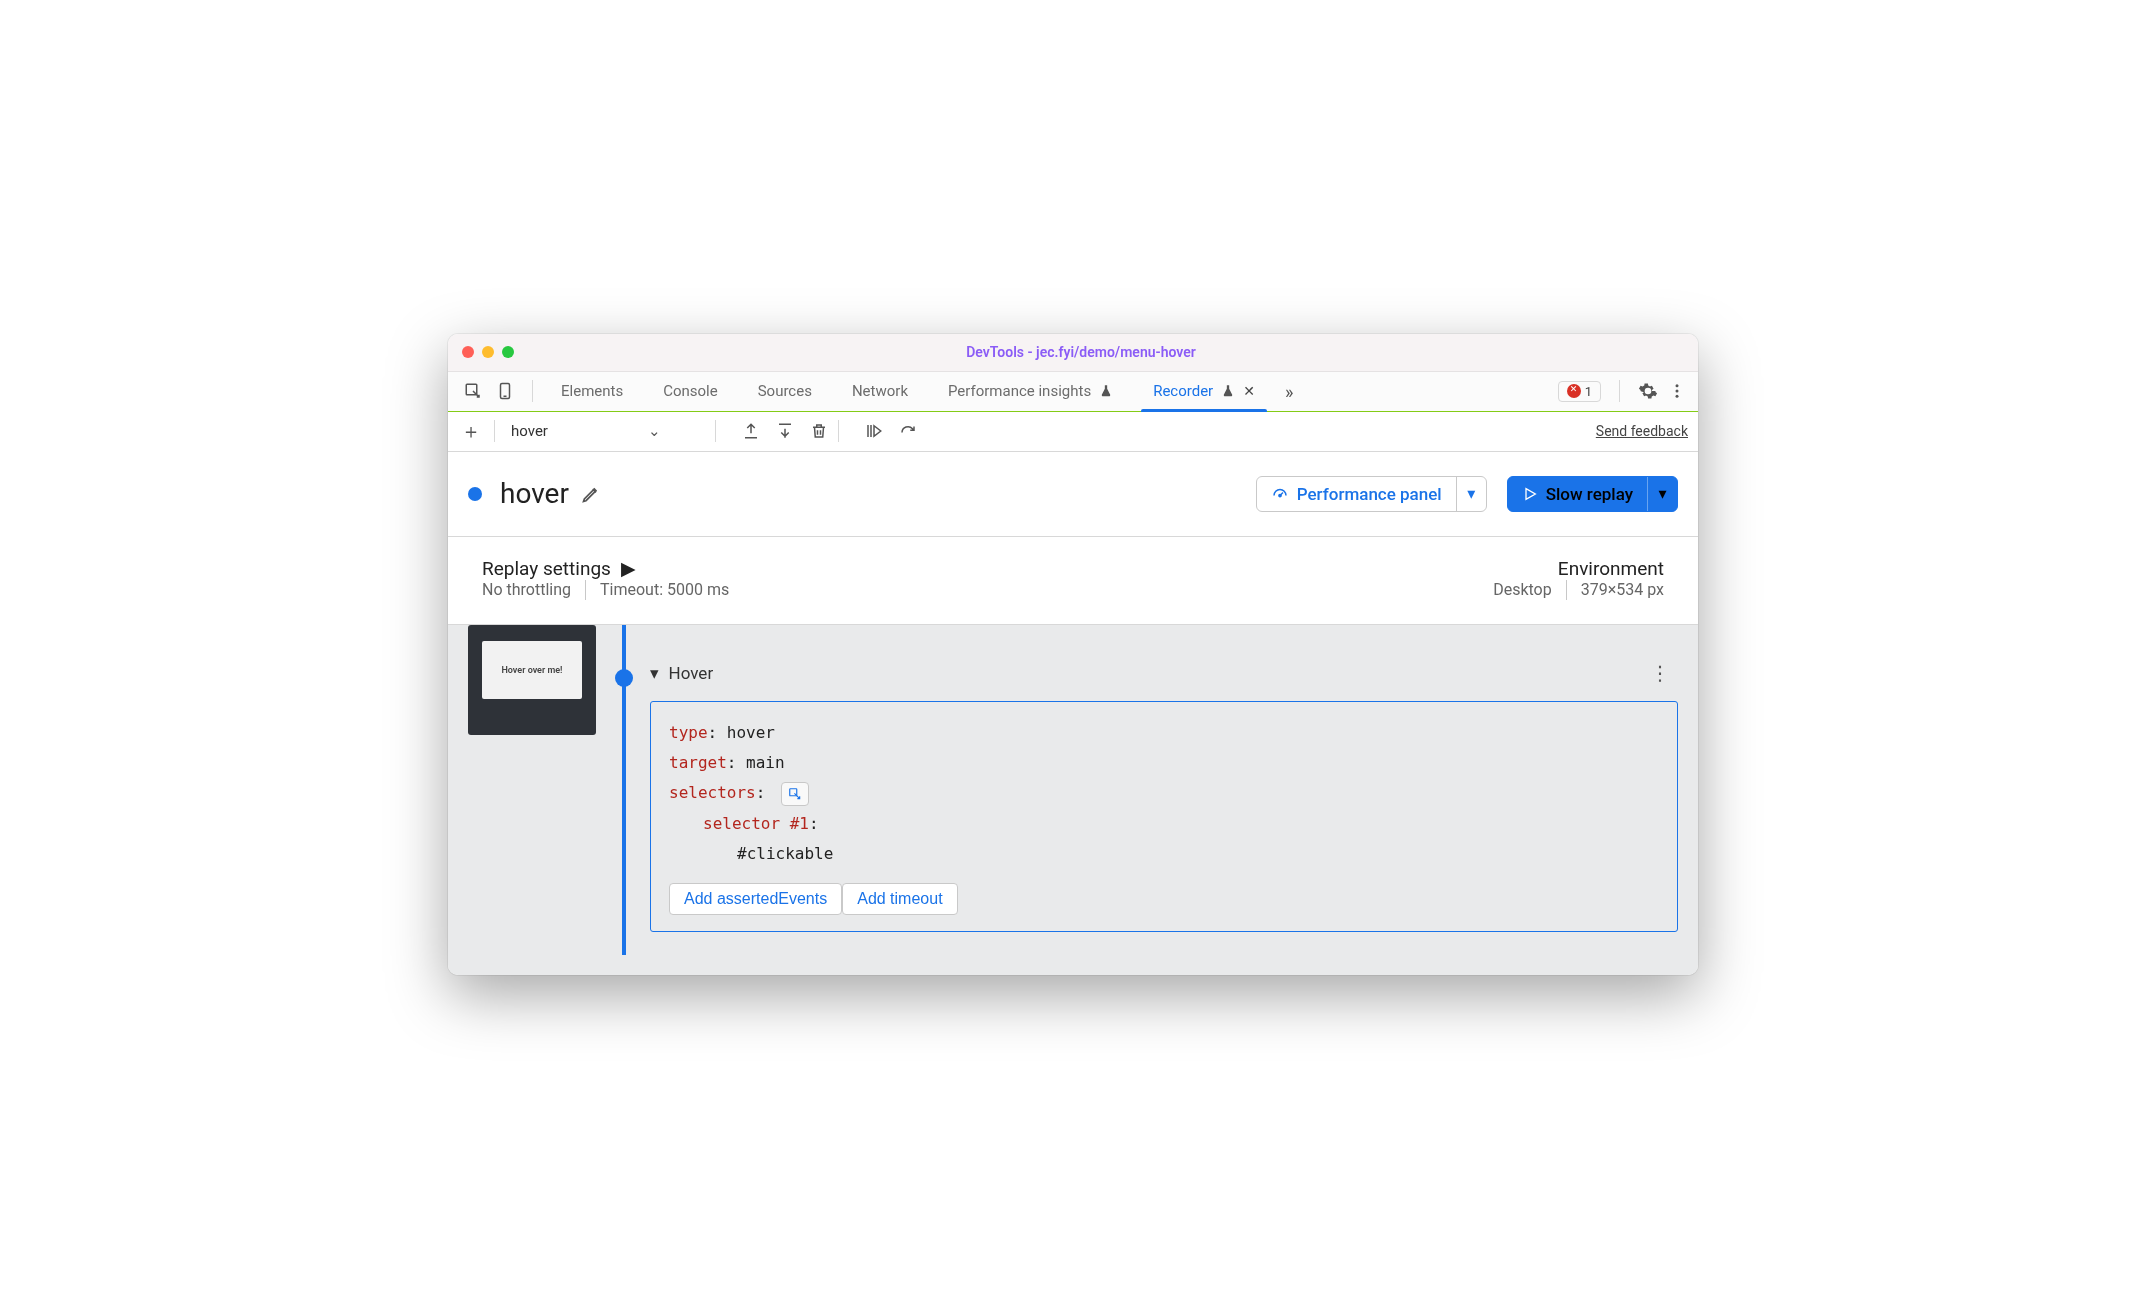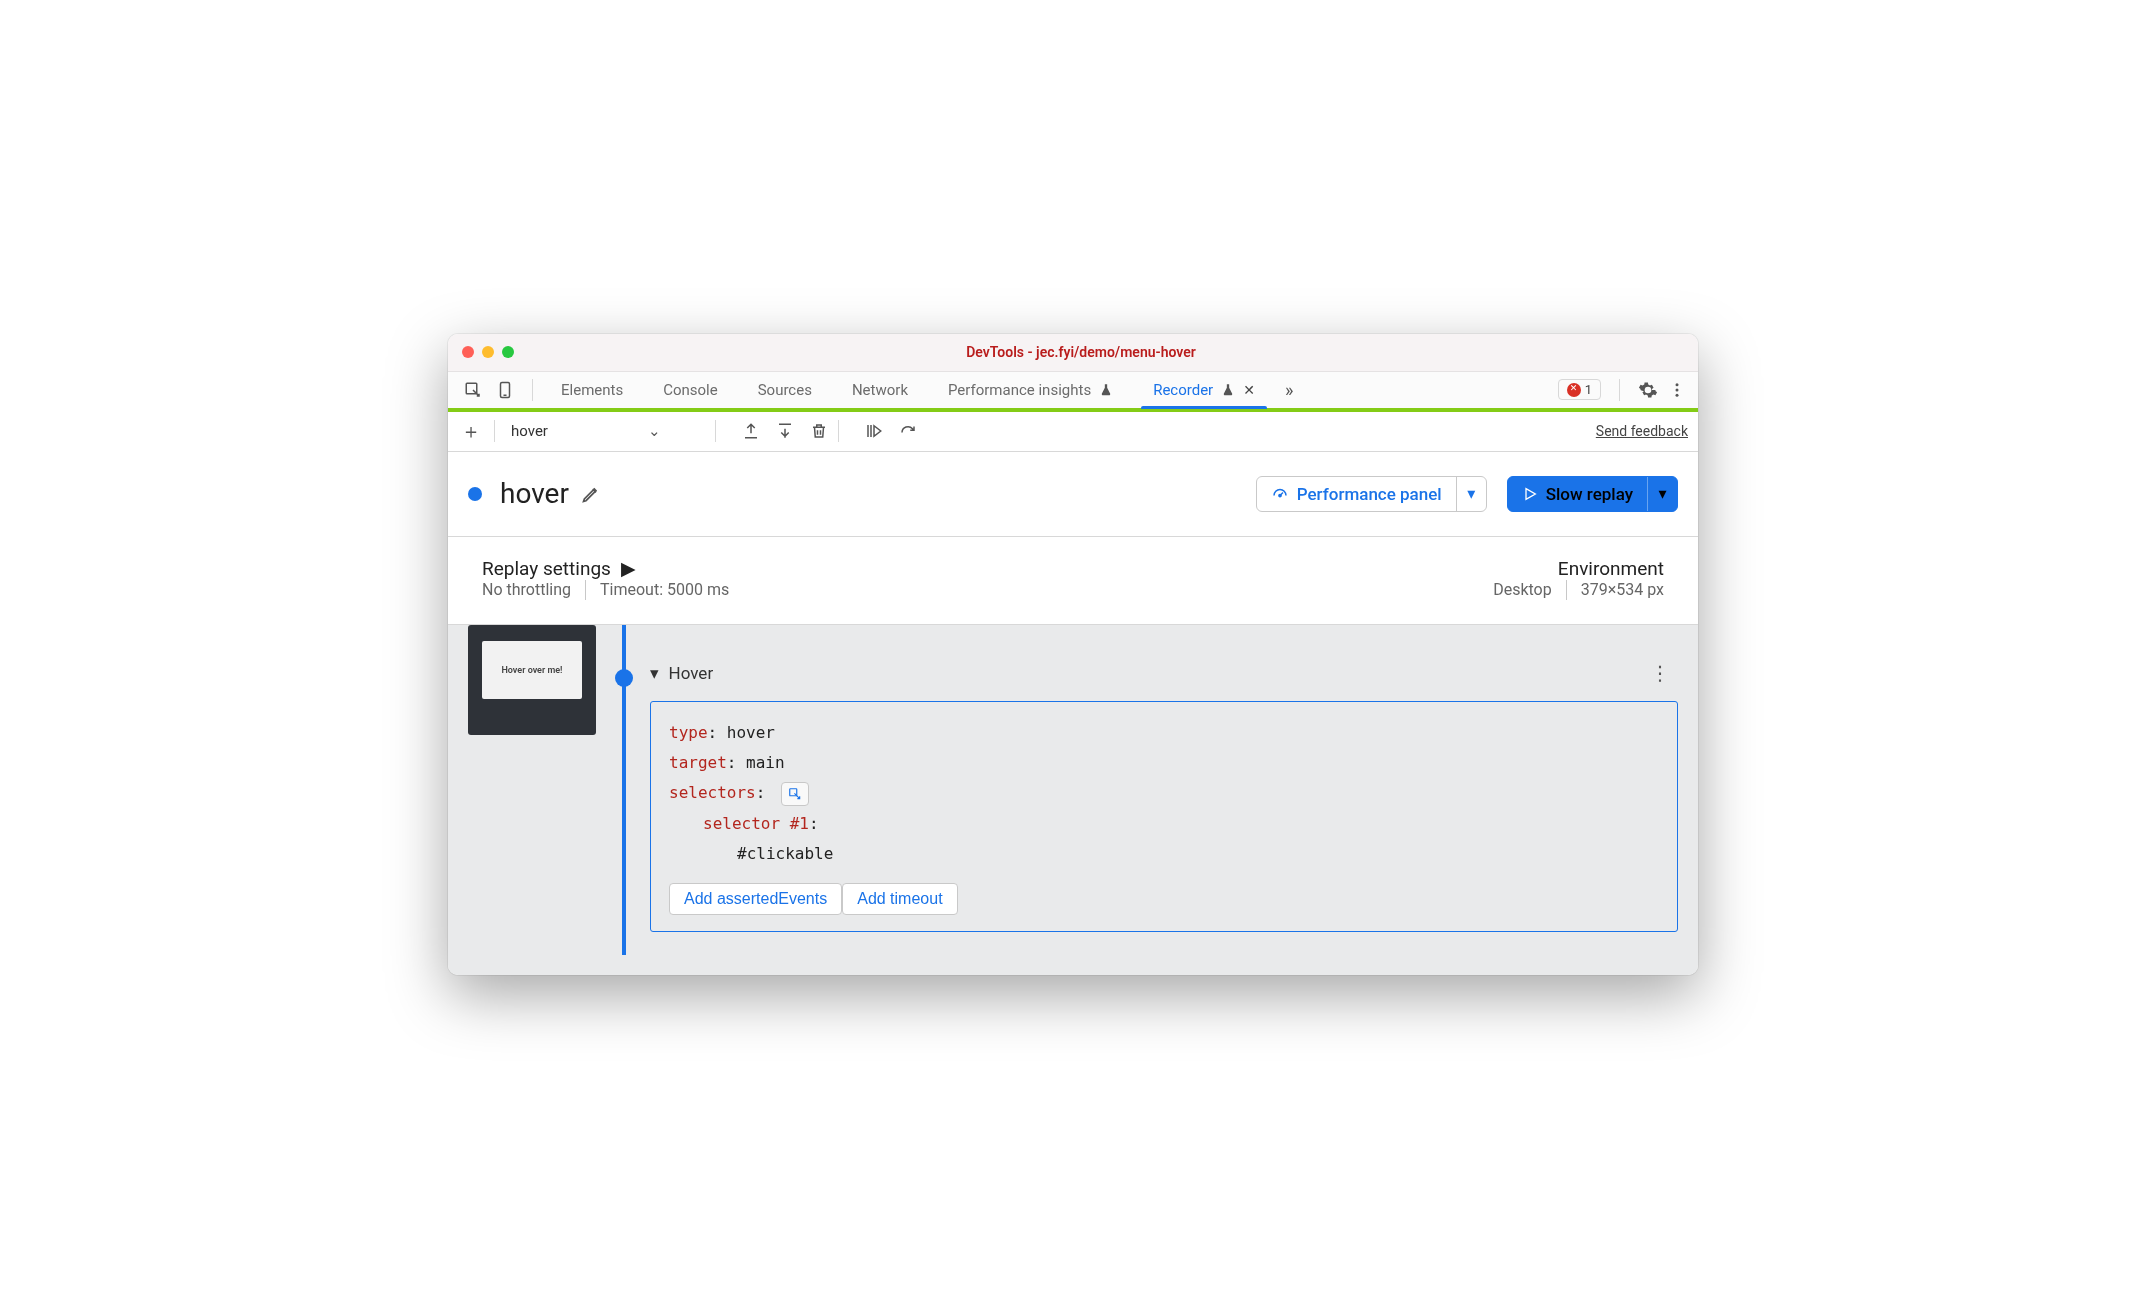--- a/index.html
+++ b/index.html
@@ -39,29 +39,29 @@
   }
   .tl-close { background: #ff5f57; }
   .tl-min { background: #febc2e; }
   .tl-max { background: #28c840; }
   .title {
     position: absolute;
     left: 16px; right: 0;
     text-align: center;
     font-size: 14px;
     font-weight: 600;
-    color: #b91c1c;
+    color: #8b5cf6;
     pointer-events: none;
   }
   
   .tabsrow {
     display: flex;
     align-items: center;
     height: 40px;
-    border-bottom: 4px solid #84cc16;
+    border-bottom: 1px solid #84cc16;
     padding: 0 6px;
     background: #fbfbfb;
   }
   .tabsrow .left-icons {
     display: flex;
     align-items: center;
     gap: 14px;
     padding: 0 10px;
   }
   .tabsrow .divider {

